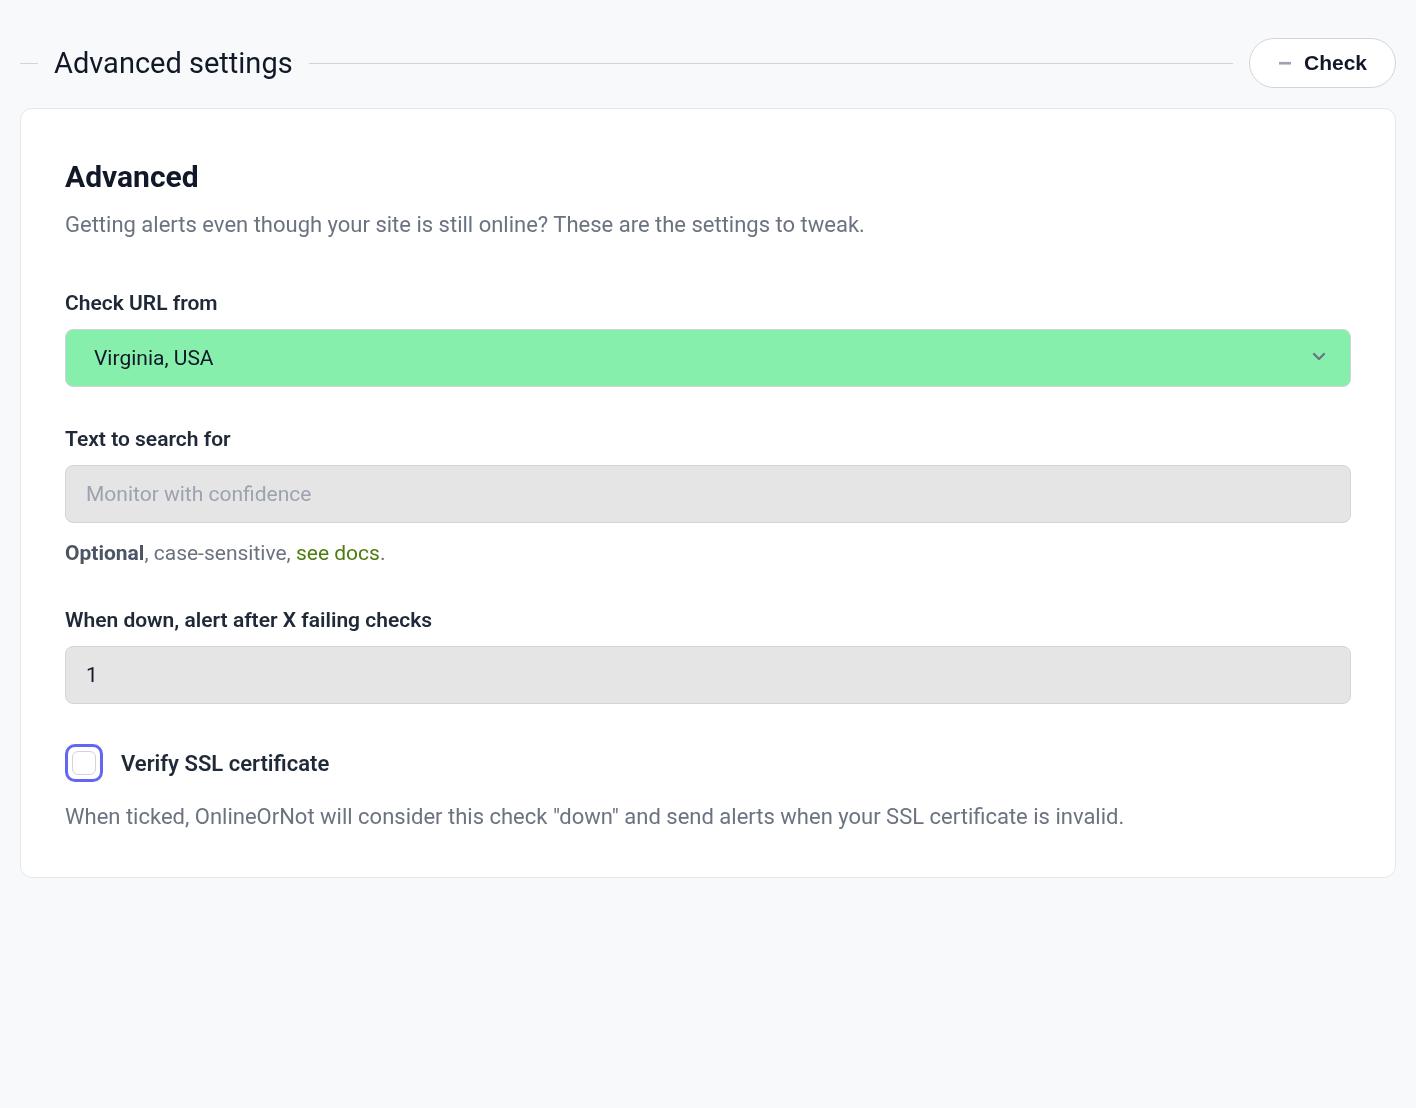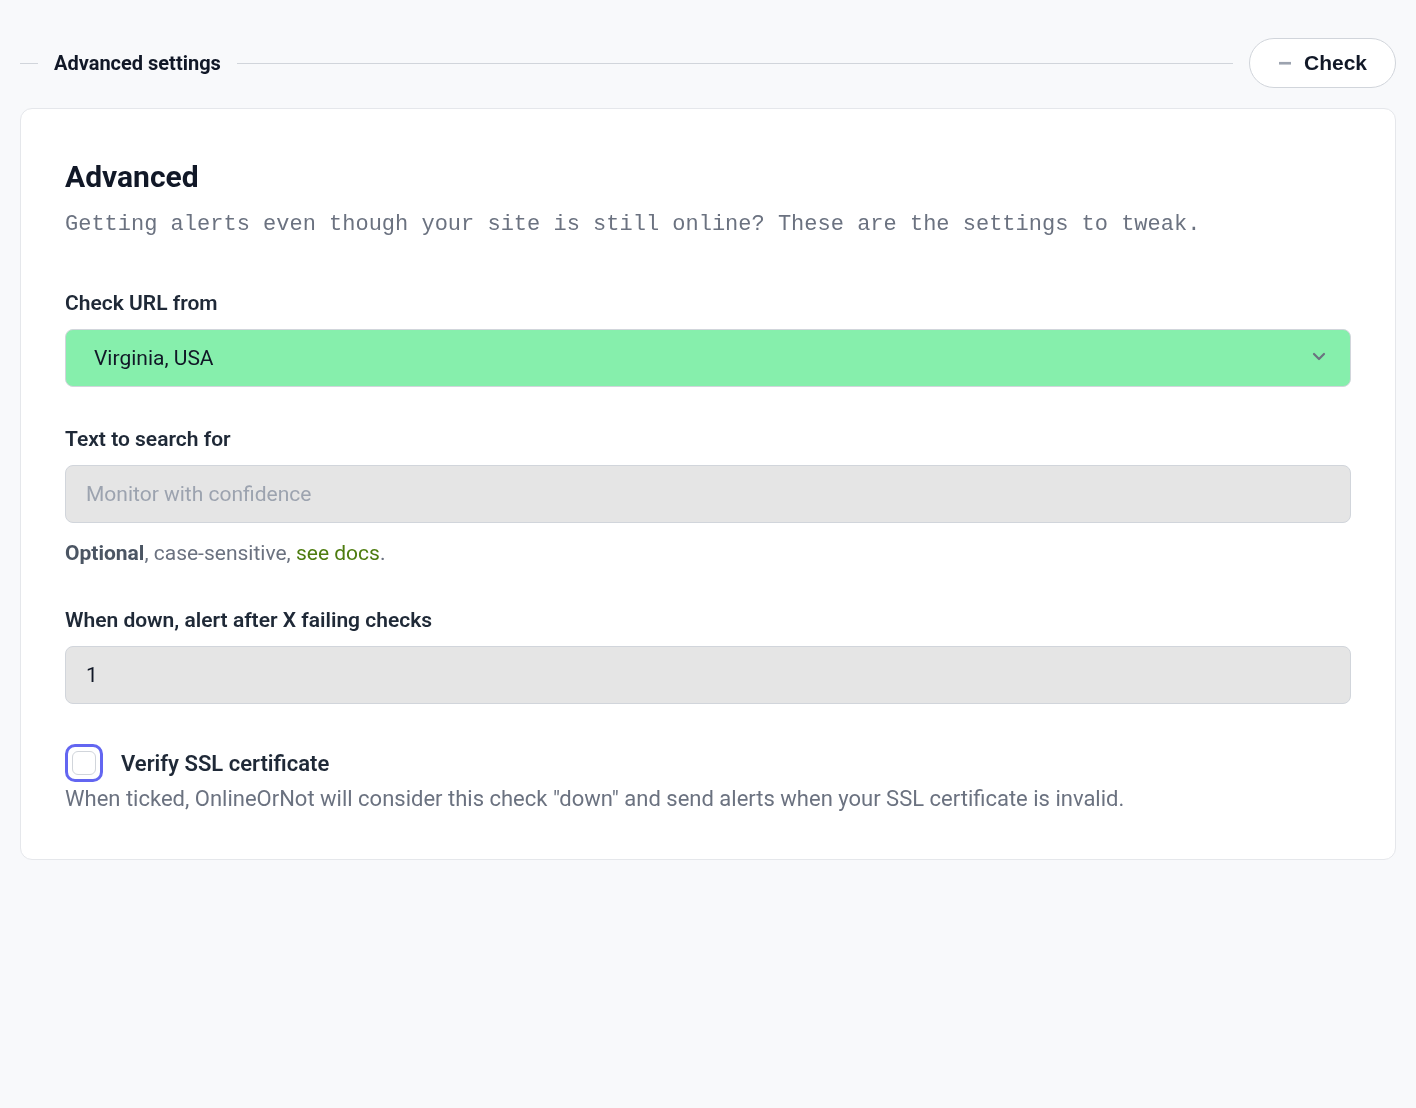--- a/index.html
+++ b/index.html
@@ -19,22 +19,22 @@
       gap: 16px;
       margin-bottom: 20px;
       padding-top: 18px;
     }
     .header-divider-left {
       width: 18px;
       height: 1px;
       background: #d1d5db;
     }
     .header-title {
-      font-size: 20px;
-      font-weight: 700;
+      font-size: 29px;
+      font-weight: 400;
       color: #111827;
       white-space: nowrap;
     }
     .header-divider-right {
       flex: 1;
       height: 1px;
       background: #d1d5db;
     }
     .close-button {
       display: inline-flex;
@@ -65,21 +65,20 @@
       font-size: 30px;
       font-weight: 700;
       color: #111827;
       margin-bottom: 16px;
     }
     .card-subtitle {
       font-size: 22px;
       color: #6b7280;
       margin-bottom: 50px;
       line-height: 1.4;
-      font-family: Liberation Mono, monospace;
     }
     .form-group {
       margin-bottom: 40px;
     }
     .form-label {
       display: block;
       font-size: 21px;
       font-weight: 600;
       color: #1f2937;
       margin-bottom: 14px;
@@ -131,20 +130,21 @@
       color: #4b5563;
     }
     .helper-text .link {
       color: #4d7c0f;
       text-decoration: none;
     }
     .checkbox-row {
       display: flex;
       align-items: center;
       gap: 18px;
+      margin-bottom: 18px;
     }
     .checkbox-box {
       width: 38px;
       height: 38px;
       border: 3px solid #6366f1;
       border-radius: 10px;
       background: #fff;
       display: flex;
       align-items: center;
       justify-content: center;

